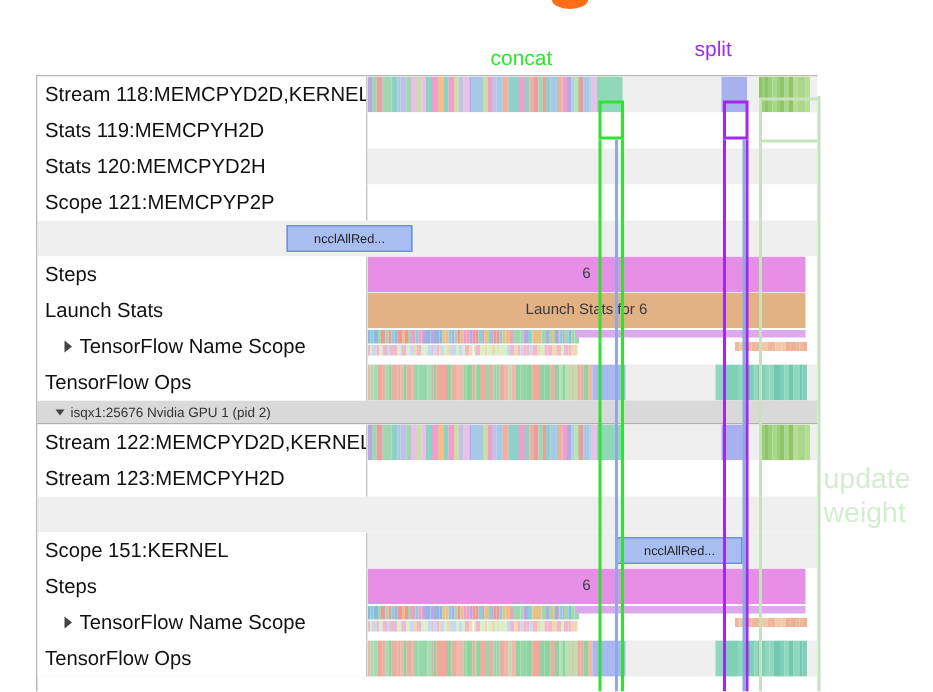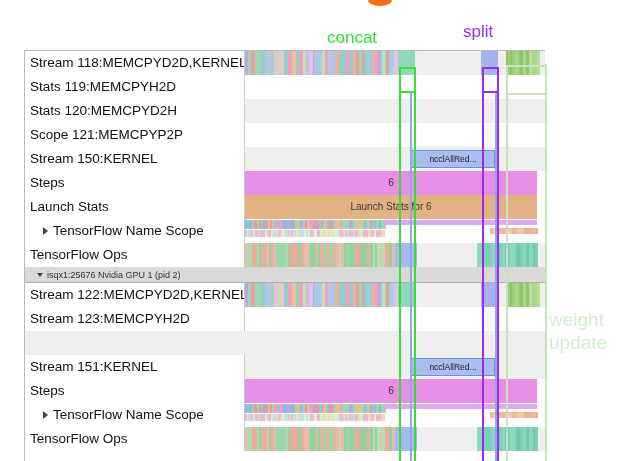--- a/index.html
+++ b/index.html
@@ -15,21 +15,21 @@
   
   .top-blob {
     position: absolute; left: 368px; top: -6px;
     width: 24px; height: 12px;
     background: #ff6d17; border-radius: 50%;
   }
 
   
   .annot {
     position: absolute;
-    font-size: 17px;
+    font-size: 14px;
     line-height: 20px;
     white-space: pre;
     font-family: "Liberation Sans", sans-serif;
   }
   #annot-concat { left: 327px; top: 28px; color: #2ee62e; }
   #annot-split  { left: 463px; top: 22px; color: #9b30e8; }
   #annot-nccl   { left: 421px; top: 106px; color: #4a7ad6; font-size: 18px; }
   #annot-weight {
     left: 549px; top: 308px; color: #d4edd0; font-size: 19px;
     line-height: 23px;
@@ -134,21 +134,21 @@
 </head>
 <body>
 
 <div id="root">
 
   <div class="top-blob"></div>
 
   <div class="annot" id="annot-concat">concat</div>
   <div class="annot" id="annot-split">split</div>
   <div class="annot" id="annot-nccl">nccl</div>
-  <div class="annot" id="annot-weight"><div>weight</div><div>update</div></div>
+  <div class="annot" id="annot-weight"><div>update</div><div>weight</div></div>
 
   <div id="panel">
     <div id="rows-host">
         <div class="row">
           <div class="row-label"><span>Stream 118:MEMCPYD2D,KERNEL,ME</span></div>
           <div class="track shaded">
             <div class="seg full" style="left: 0px; width: 2.61px; background: rgb(184, 168, 232);"></div>
             <div class="seg full" style="left: 2.61381px; width: 3.29px; background: rgb(159, 216, 176);"></div>
             <div class="seg full" style="left: 5.90047px; width: 4.13px; background: rgb(232, 159, 160);"></div>
             <div class="seg full" style="left: 10.0255px; width: 2.81px; background: rgb(159, 216, 176);"></div>
@@ -225,21 +225,20 @@
         </div>
         <div class="row">
           <div class="row-label"><span>Stats 120:MEMCPYD2H</span></div>
           <div class="track shaded"></div>
         </div>
         <div class="row">
           <div class="row-label"><span>Scope 121:MEMCPYP2P</span></div>
           <div class="track plain"></div>
         </div>
         <div class="row">
-          <div class="row-label"><span>Stream 150:KERNEL</span></div>
           <div class="track shaded">
             <div class="nccl-box" style="left: 166px; top: 3px; width: 84px; height: 18px;">ncclAllRed...</div>
           </div>
         </div>
         <div class="row">
           <div class="row-label"><span>Steps</span></div>
           <div class="track plain">
             <div class="seg full" style="left: 0px; width: 292px; background: rgb(231, 143, 231);"></div>
             <div class="barlabel" style="left: 0px; width: 292px;">6</div>
           </div>
@@ -566,21 +565,21 @@
           </div>
         </div>
         <div class="row">
           <div class="row-label"><span>Stream 123:MEMCPYH2D</span></div>
           <div class="track plain"></div>
         </div>
         <div class="row">
           <div class="track shaded"></div>
         </div>
         <div class="row">
-          <div class="row-label"><span>Stream 151:KERNEL</span></div>
+          <div class="row-label"><span>Scope 151:KERNEL</span></div>
           <div class="track shaded">
             <div class="nccl-box" style="left: 166px; top: 3px; width: 84px; height: 18px;">ncclAllRed...</div>
           </div>
         </div>
         <div class="row">
           <div class="row-label"><span>Steps</span></div>
           <div class="track plain">
             <div class="seg full" style="left: 0px; width: 292px; background: rgb(231, 143, 231);"></div>
             <div class="barlabel" style="left: 0px; width: 292px;">6</div>
           </div>

